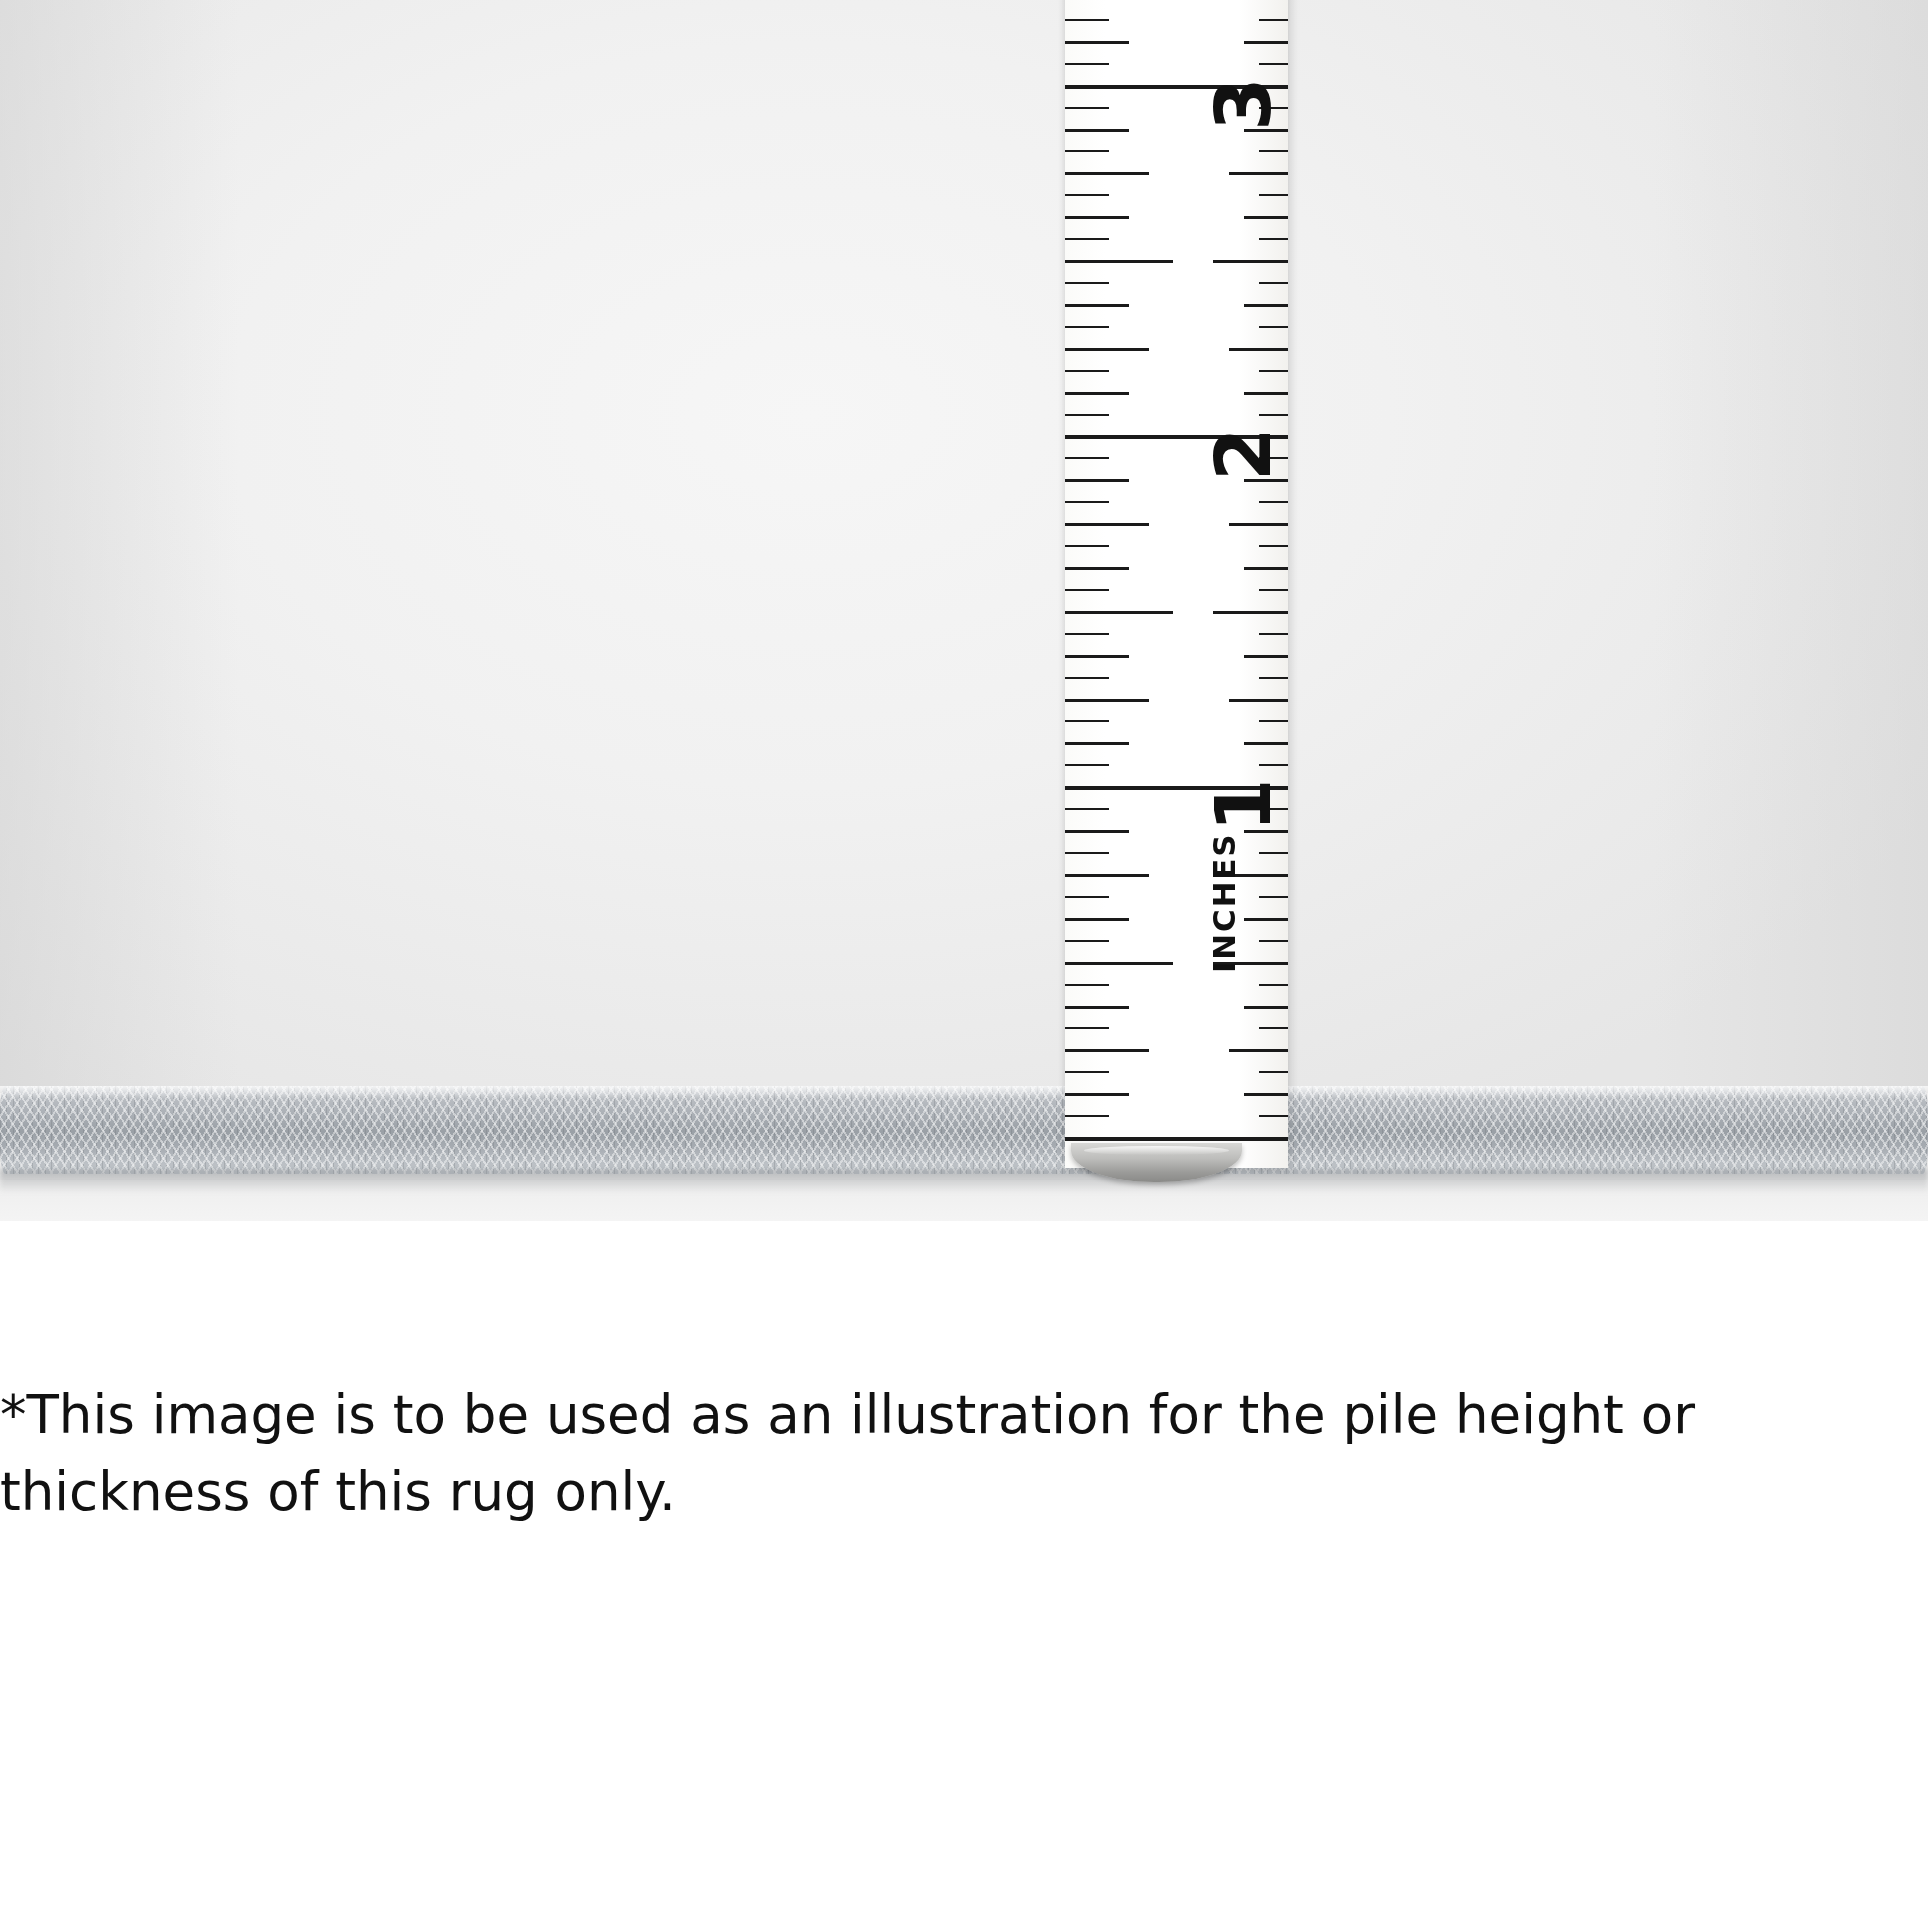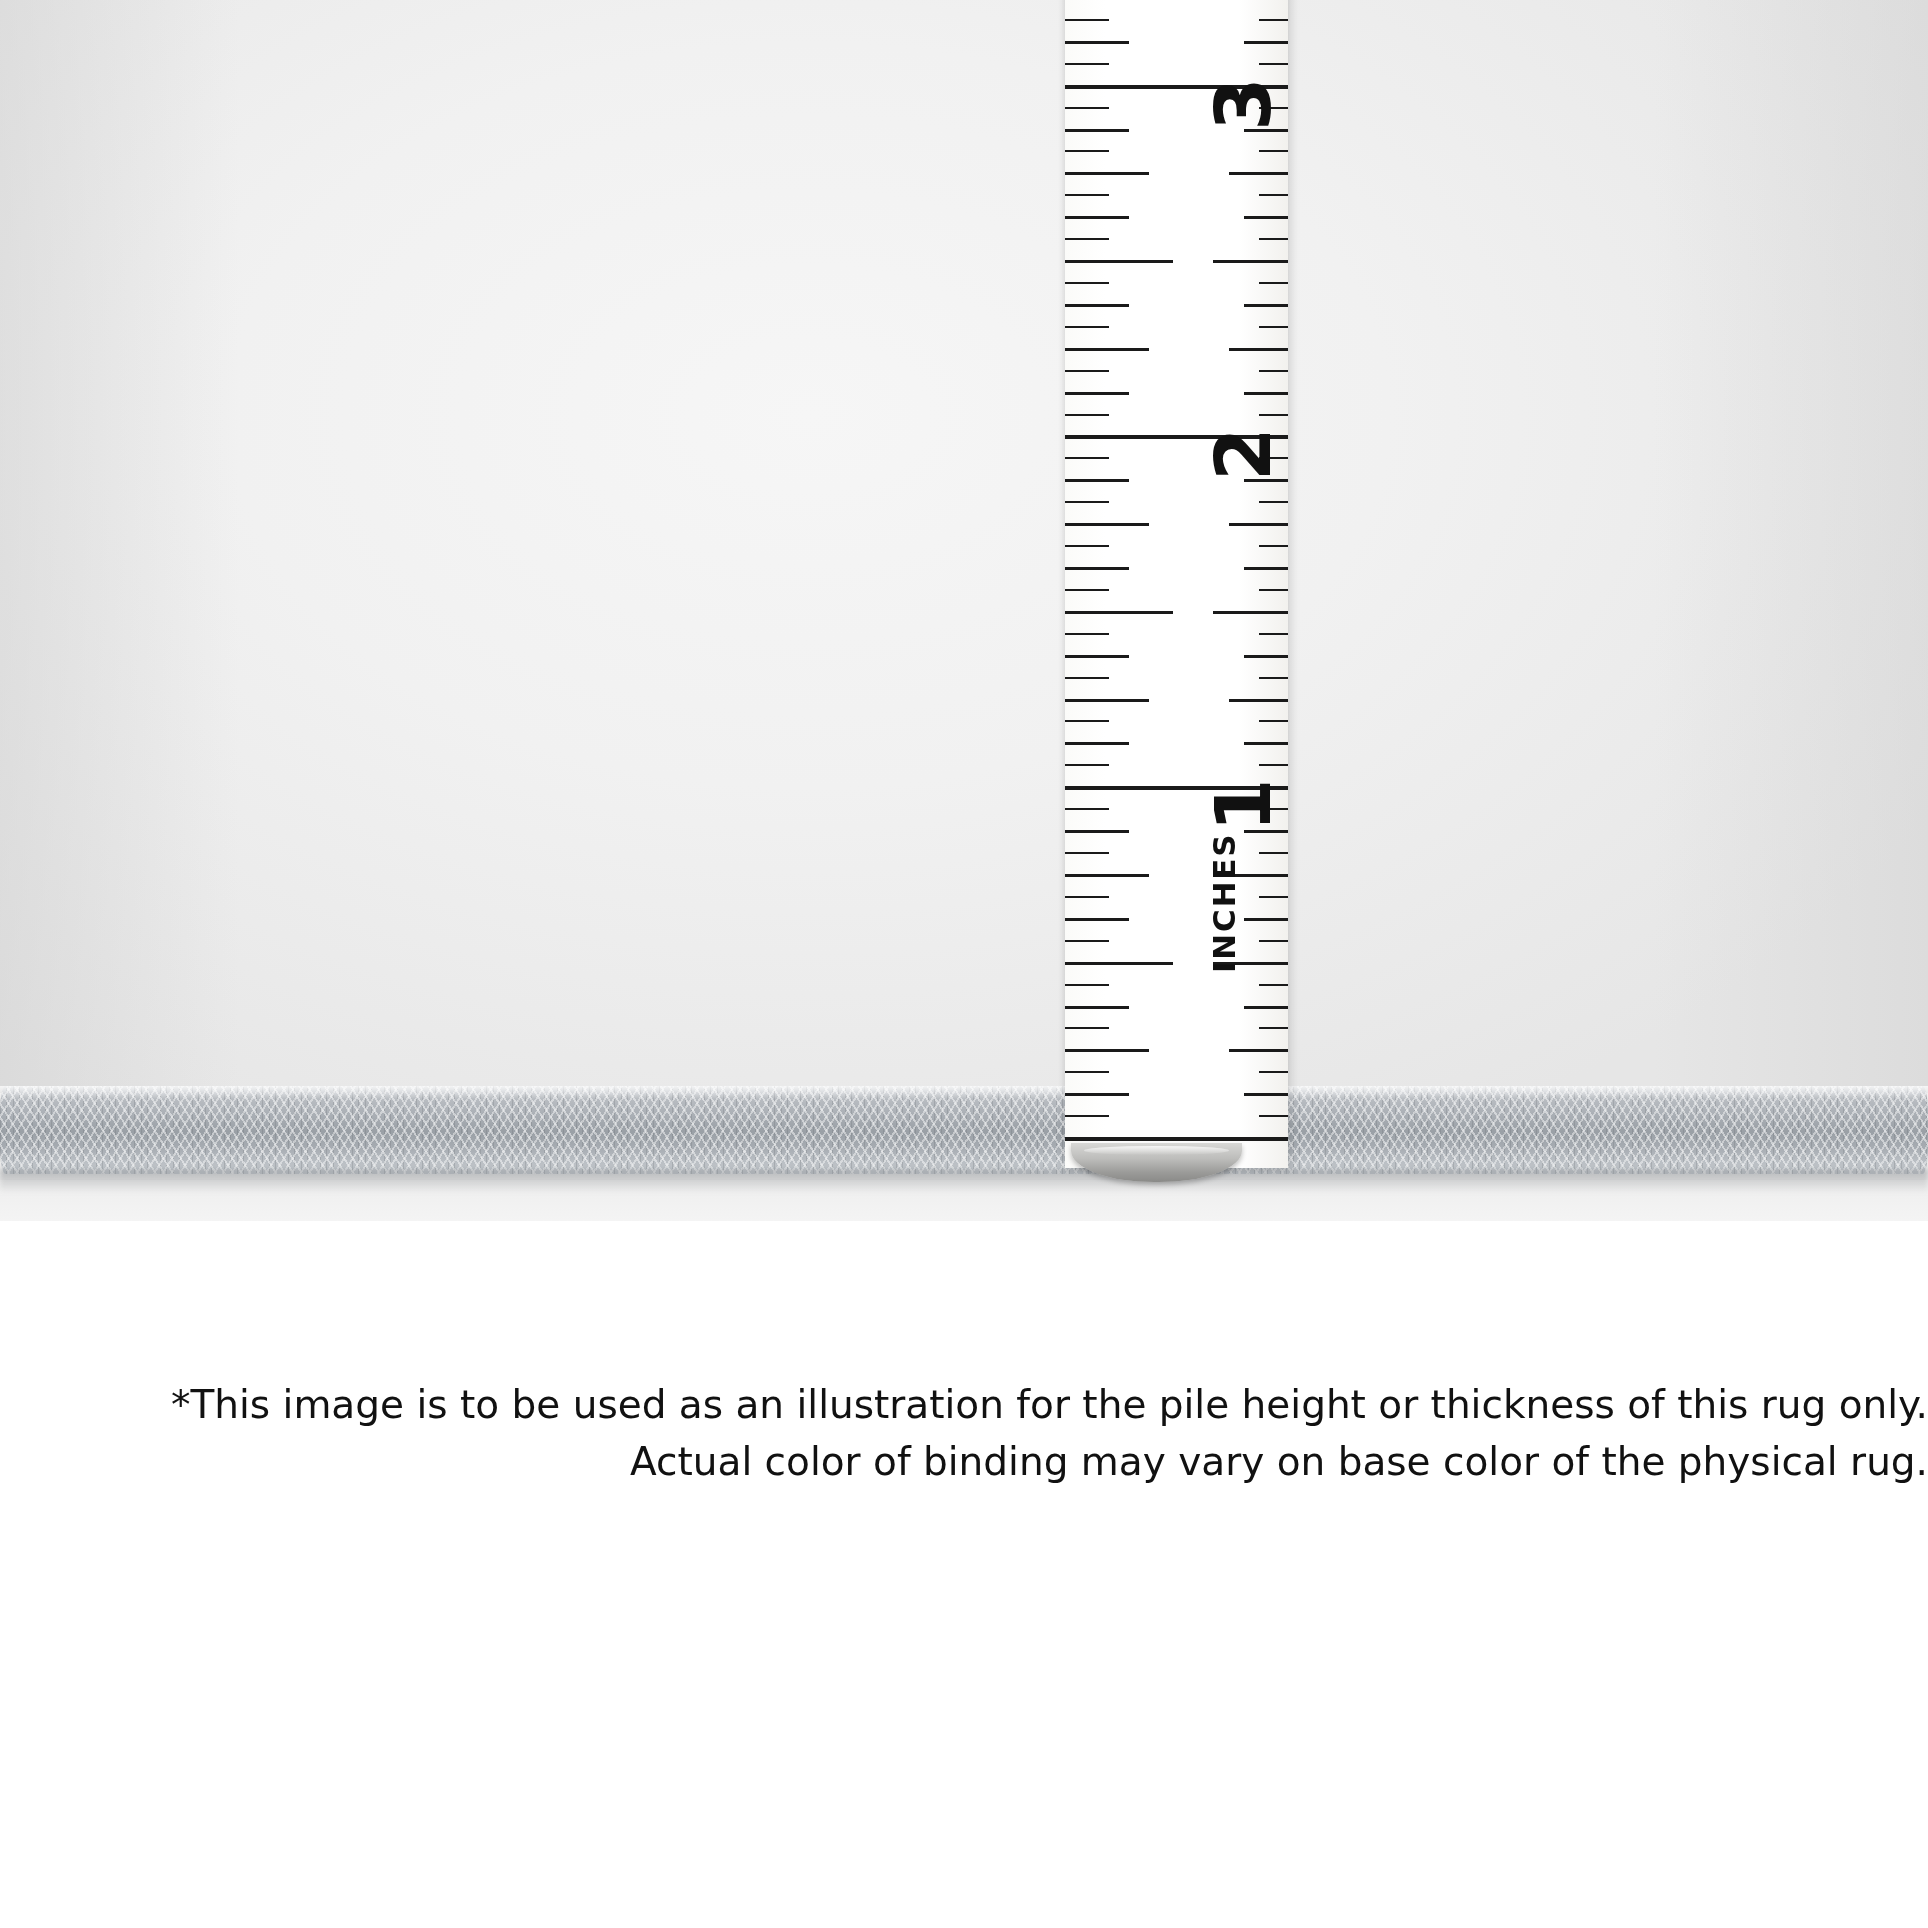--- a/index.html
+++ b/index.html
@@ -193,24 +193,24 @@
     transform-origin: left top;
     white-space: nowrap;
   }
 
   
   .caption {
     position: absolute;
     left: 0;
     top: 1377px;
     width: 1928px;
-    text-align: right;
+    text-align: left;
     color: #111111;
     font-family: "DejaVu Sans", sans-serif;
-    font-size: 39px;
+    font-size: 53px;
     line-height: 1.45;
   }
   .caption .line { display: block; }
 </style>
 </head>
 <body>
 
 <div class="scene">
 
   <div class="photo">
@@ -340,17 +340,16 @@
         </div>
     </div>
     <div class="ruler-tip"></div>
     <div class="ruler-tip-hl"></div>
 
     <div class="inches-label" id="inches-label" style="top: 973px; left: 1209px;">INCHES</div>
   </div>
 
   <div class="caption">
     <span class="line">*This image is to be used as an illustration for the pile height or thickness of this rug only.</span>
-    <span class="line">Actual color of binding may vary on base color of the physical rug.</span>
   </div>
 
 </div>
 
 
 </body></html>

